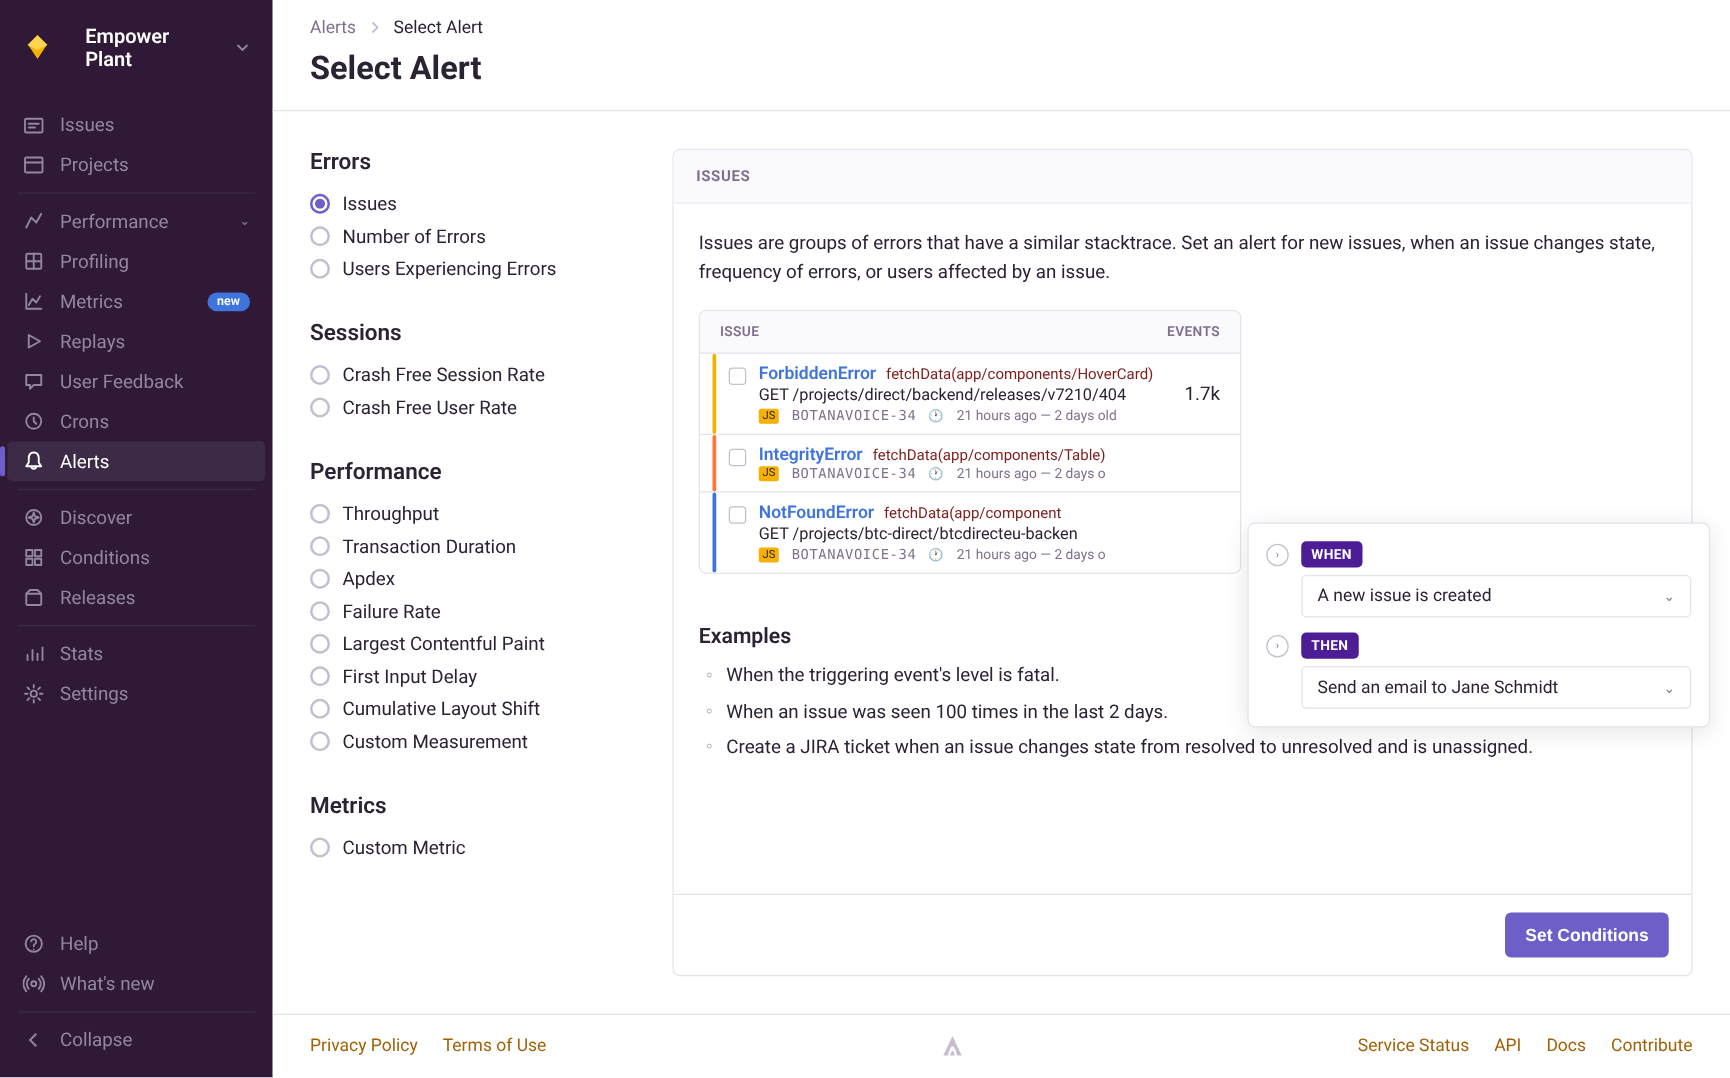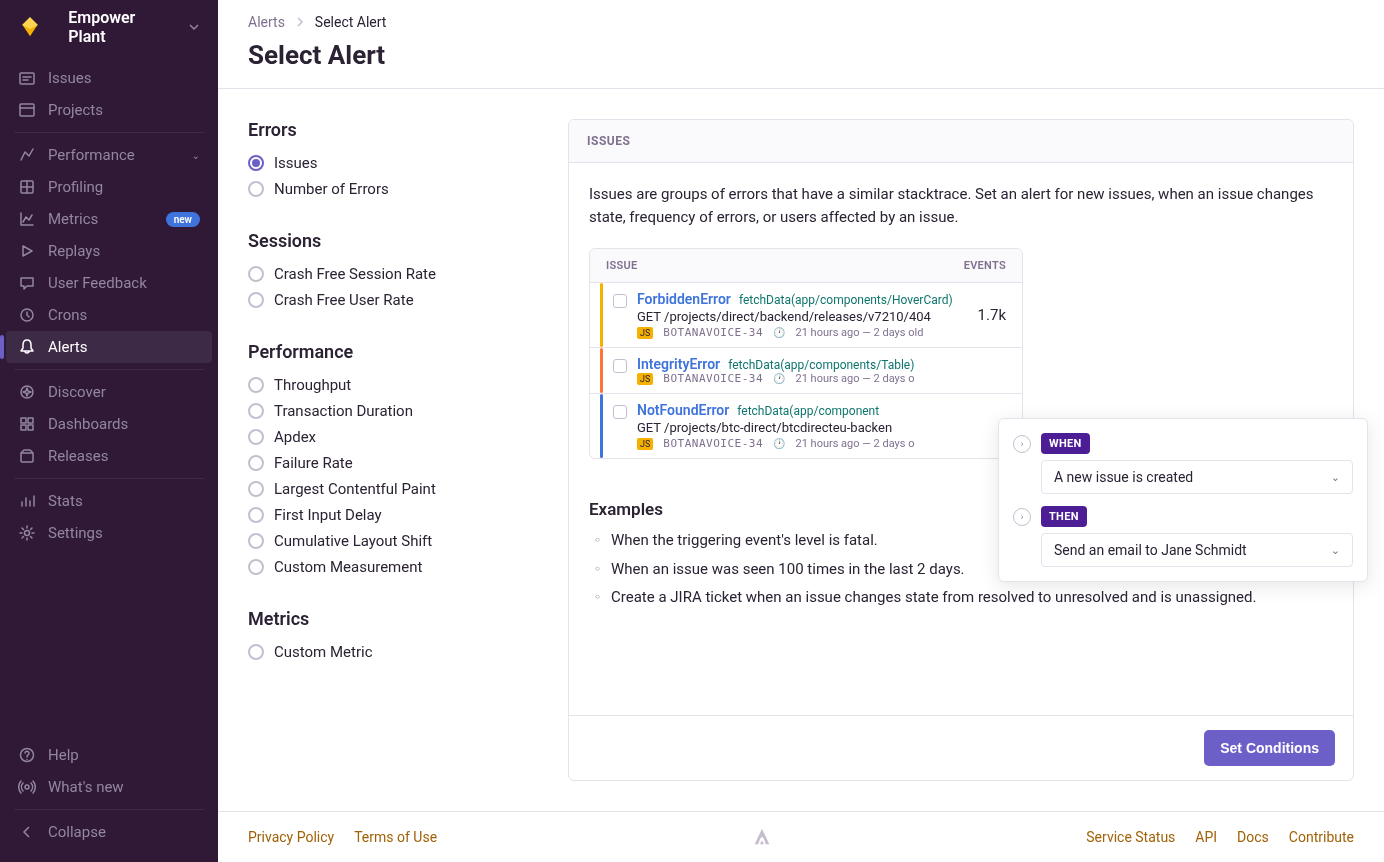--- a/index.html
+++ b/index.html
@@ -1,21 +1,21 @@
 <!DOCTYPE html>
 <html><head>
 <meta charset="utf-8">
 <style>
 * { margin: 0; padding: 0; box-sizing: border-box; }
 body { font-family: -apple-system, BlinkMacSystemFont, "Segoe UI", Roboto, sans-serif; font-size: 14px; color: #2b2233; background: #fff; overflow: hidden; }
 .app { display: flex; width: 1384px; height: 862px; }
 
 
 .sidebar { width: 218px; background: #2f1937; color: #9386a0; display: flex; flex-direction: column; flex-shrink: 0; }
-.sidebar-header { padding: 8px 18px; display: flex; align-items: center; gap: 26px; }
+.sidebar-header { padding: 19px 18px; display: flex; align-items: center; gap: 26px; }
 .logo { width: 28px; height: 28px; display: flex; align-items: center; justify-content: center; }
 .org-name { color: #fff; font-weight: 600; font-size: 16px; }
 .sb-chevron { color: #9386a0; }
 .sidebar-nav { flex: 1; overflow-y: auto; padding: 8px 0; }
 .nav-divider { height: 1px; background: #3d2a46; margin: 6px 14px; }
 .nav-item { display: flex; align-items: center; gap: 12px; padding: 7px 18px; cursor: pointer; color: #9386a0; font-size: 15px; position: relative; }
 .nav-item.active { background: #3d2a46; color: #fff; border-radius: 4px; margin: 0 6px; padding: 7px 12px; }
 .nav-item.active::before { content: ""; position: absolute; left: -6px; top: 4px; bottom: 4px; width: 4px; background: #6c5fc7; border-radius: 2px; }
 .nav-icon { width: 18px; height: 18px; display: flex; align-items: center; justify-content: center; flex-shrink: 0; }
 .nav-label { flex: 1; }
@@ -24,21 +24,21 @@
 .sidebar-footer { padding: 8px 0 14px; }
 
 
 .main { flex: 1; display: flex; flex-direction: column; overflow: hidden; }
 .topbar { padding: 14px 30px 18px; border-bottom: 1px solid #e7e1ec; }
 .breadcrumb { display: flex; align-items: center; gap: 10px; color: #80708f; font-size: 14px; margin-bottom: 10px; }
 .breadcrumb .sep { color: #c6becf; }
 .breadcrumb .current { color: #2b2233; }
 .page-title { font-size: 26px; font-weight: 700; color: #2b2233; }
 
-.content { flex: 1; display: flex; padding: 30px; gap: 30px; overflow: auto; }
+.content { flex: 1; display: flex; padding: 30px; overflow: auto; }
 
 
 .options { width: 290px; flex-shrink: 0; }
 .opt-section { margin-bottom: 28px; }
 .opt-heading { font-size: 18px; font-weight: 600; color: #2b2233; margin-bottom: 10px; }
 .radio-row { display: flex; align-items: center; gap: 10px; padding: 4px 0; cursor: pointer; color: #2b2233; font-size: 15px; }
 .radio { width: 16px; height: 16px; border: 2px solid #c6becf; border-radius: 50%; display: flex; align-items: center; justify-content: center; flex-shrink: 0; }
 .radio.checked { border-color: #6c5fc7; }
 .radio.checked::after { content: ""; width: 8px; height: 8px; background: #6c5fc7; border-radius: 50%; }
 
@@ -54,21 +54,21 @@
 .issue-row { display: flex; border-bottom: 1px solid #e7e1ec; position: relative; padding: 8px 16px 8px 10px; gap: 10px; align-items: flex-start; }
 .issue-row:last-child { border-bottom: none; }
 .issue-stripe { width: 3px; align-self: stretch; border-radius: 2px; flex-shrink: 0; margin: -8px 0; }
 .issue-stripe.warn { background: #f5b000; }
 .issue-stripe.err { background: #ff7738; }
 .issue-stripe.info { background: #3e74db; }
 .issue-check { width: 14px; height: 14px; border: 1px solid #c6becf; border-radius: 3px; margin-top: 3px; flex-shrink: 0; }
 .issue-body { flex: 1; min-width: 0; }
 .issue-title-row { display: flex; align-items: baseline; gap: 8px; }
 .issue-title { color: #3e74db; font-weight: 600; font-size: 14px; }
-.issue-culprit { color: #0f766e; font-size: 12px; white-space: nowrap; overflow: hidden; text-overflow: ellipsis;}
+.issue-culprit { color: #7f1d1d; font-size: 12px; white-space: nowrap; overflow: hidden; text-overflow: ellipsis;}
 .issue-path { color: #2b2233; font-size: 13px; margin: 2px 0; white-space: nowrap; overflow: hidden; text-overflow: ellipsis; }
 .issue-meta { display: flex; align-items: center; gap: 10px; font-size: 11px; color: #80708f; }
 .lang-tag { background: #f5b000; color: #2b2233; font-size: 9px; font-weight: 400; padding: 1px 3px; border-radius: 2px; }
 .issue-id { font-family: monospace; letter-spacing: 0.5px; }
 .clock-ico { font-size: 10px;}
 .issue-events { font-size: 15px; color: #2b2233; align-self: center; padding-left: 10px;}
 
 
 .rule-overlay { position: absolute; right: -15px; top: 255px; background: #fff; border: 1px solid #e7e1ec; border-radius: 6px; padding: 14px; box-shadow: 0 4px 20px rgba(0,0,0,0.1); width: 370px; }
 .rule-row { display: flex; align-items: flex-start; gap: 10px; margin-bottom: 12px; }
@@ -216,21 +216,21 @@
       </div>
         <div class="nav-item">
           <span class="nav-icon">
             <svg width="18" height="18" viewBox="0 0 18 18">
               <rect x="3" y="3" width="5" height="5" stroke="currentColor" stroke-width="1.5" fill="none" stroke-linecap="round" stroke-linejoin="round"></rect>
               <rect x="10" y="3" width="5" height="5" stroke="currentColor" stroke-width="1.5" fill="none" stroke-linecap="round" stroke-linejoin="round"></rect>
               <rect x="3" y="10" width="5" height="5" stroke="currentColor" stroke-width="1.5" fill="none" stroke-linecap="round" stroke-linejoin="round"></rect>
               <rect x="10" y="10" width="5" height="5" stroke="currentColor" stroke-width="1.5" fill="none" stroke-linecap="round" stroke-linejoin="round"></rect>
             </svg>
           </span>
-      <span class="nav-label">Dashboards</span>
+      <span class="nav-label">Conditions</span>
 
       </div>
         <div class="nav-item">
           <span class="nav-icon">
             <svg width="18" height="18" viewBox="0 0 18 18">
               <rect x="3" y="6" width="12" height="9" rx="1" stroke="currentColor" stroke-width="1.5" fill="none" stroke-linecap="round" stroke-linejoin="round"></rect>
               <path d="M3 6 L6 3 L12 3 L15 6" stroke="currentColor" stroke-width="1.5" fill="none" stroke-linecap="round" stroke-linejoin="round"></path>
             </svg>
           </span>
       <span class="nav-label">Releases</span>
@@ -310,20 +310,24 @@
           <div class="opt-section">
             <h3 class="opt-heading">Errors</h3>
             <div class="radio-row">
               <span class="radio checked"></span>
               <span>Issues</span>
             </div>
             <div class="radio-row">
               <span class="radio "></span>
               <span>Number of Errors</span>
             </div>
+            <div class="radio-row">
+              <span class="radio "></span>
+              <span>Users Experiencing Errors</span>
+            </div>
           </div>
           <div class="opt-section">
             <h3 class="opt-heading">Sessions</h3>
             <div class="radio-row">
               <span class="radio "></span>
               <span>Crash Free Session Rate</span>
             </div>
             <div class="radio-row">
               <span class="radio "></span>
               <span>Crash Free User Rate</span>

